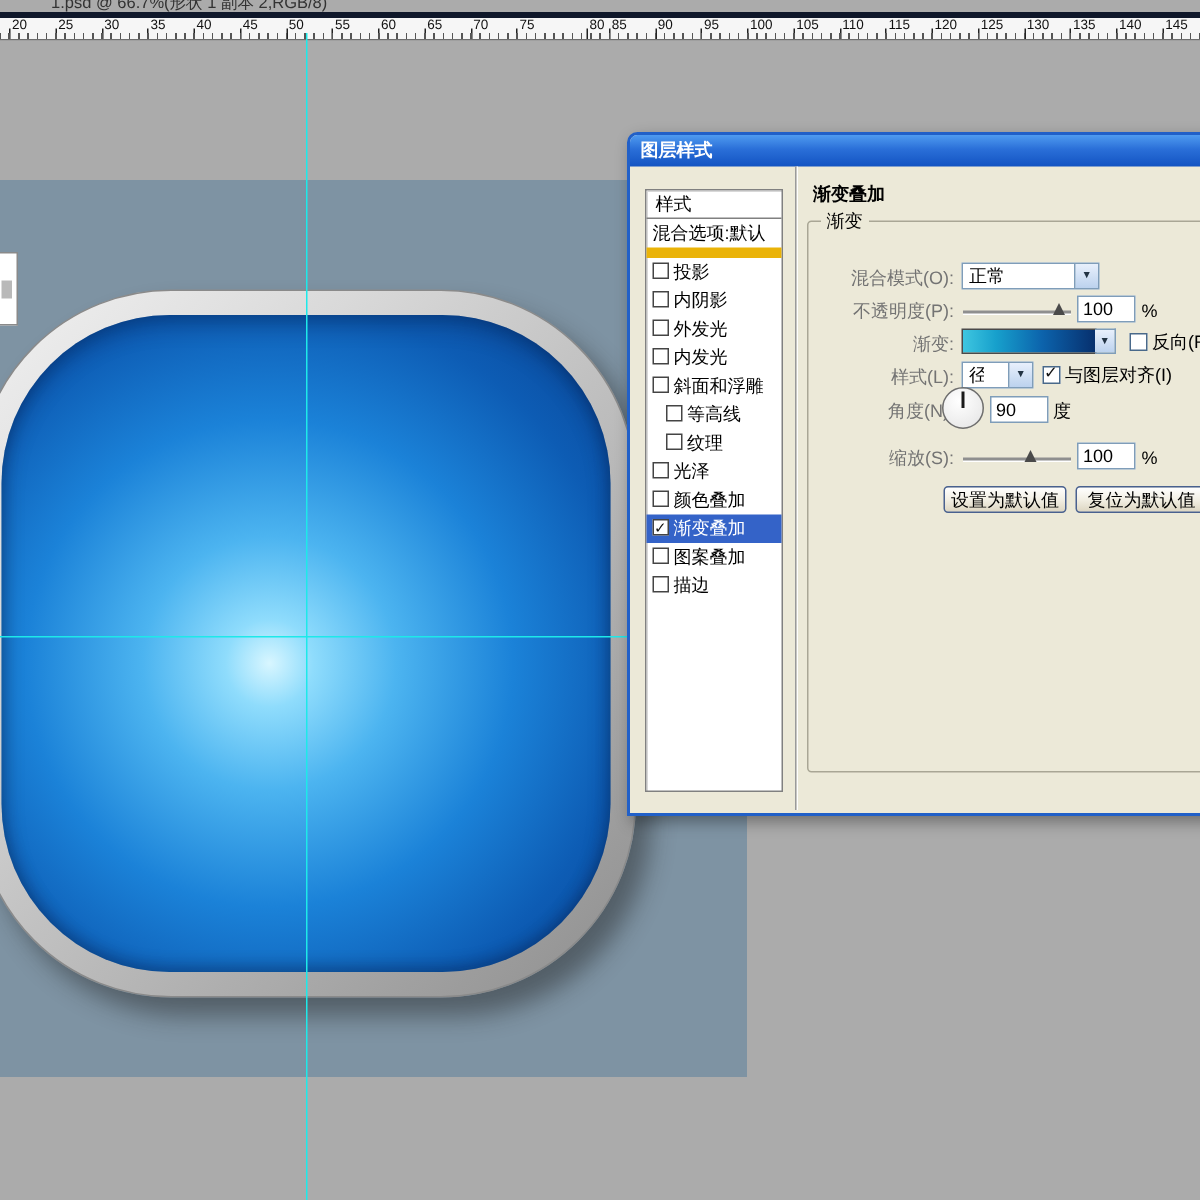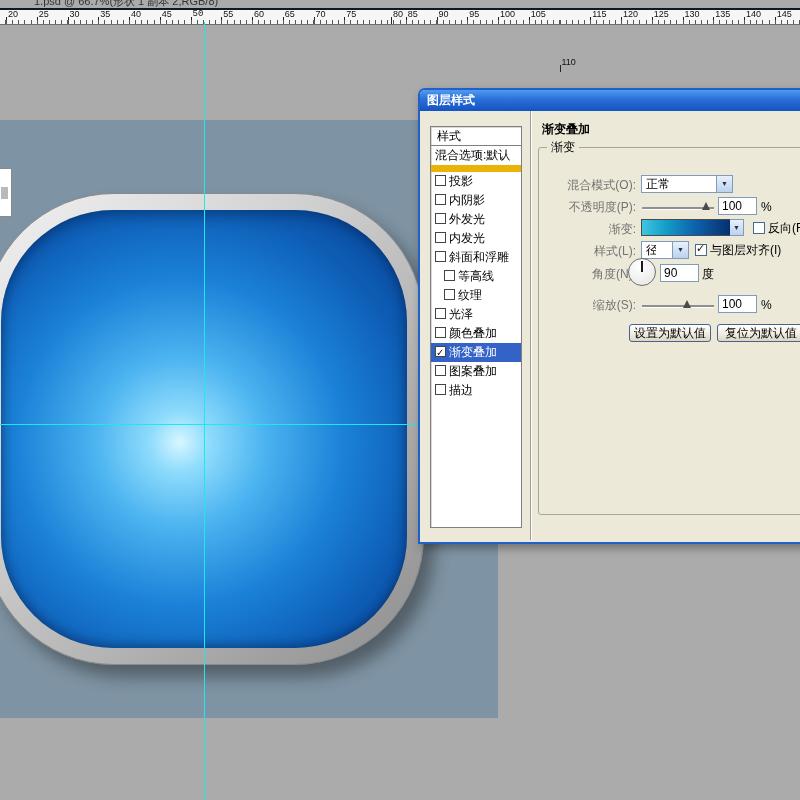--- a/index.html
+++ b/index.html
@@ -6,21 +6,21 @@
     font-family:"Liberation Sans","DejaVu Sans",sans-serif;}
   .page{position:relative;width:800px;height:800px;overflow:hidden;
     background:var(--workspace,#ababab);}
 
   
   .title-fragment{position:absolute;top:-6px;left:34px;font-size:11px;color:#333;
     white-space:nowrap;}
 
   
   .ruler{position:absolute;left:0;top:8px;width:800px;height:14px;background:#f6f6f6;
-    border-top:2px solid #0f172a;border-bottom:1px solid #6e6e6e;z-index:2;}
+    border-top:4px solid #0f172a;border-bottom:1px solid #6e6e6e;z-index:2;}
   .ruler::after{content:"";position:absolute;left:0;bottom:0;width:100%;height:4px;
     background:repeating-linear-gradient(to right,#555 0px,#555 1px,transparent 1px,transparent 6.15px);
     background-position:6px 0;}
   .ruler-major{position:absolute;top:0;height:14px;width:34px;}
   .ruler-major::before{content:"";position:absolute;left:0;bottom:0;width:1px;height:7px;background:#222;}
   .ruler-major span{position:absolute;left:2px;top:0;font-size:9px;color:#111;line-height:9px;}
 
   
   .canvas{position:absolute;left:0;top:120px;width:498px;height:598px;
     background:var(--canvasbg,#7e93a3);z-index:1;}
@@ -132,21 +132,21 @@
         </div>
         <div class="ruler-major" style="left: 98.25px;">
           <span>35</span>
         </div>
         <div class="ruler-major" style="left: 129px;">
           <span>40</span>
         </div>
         <div class="ruler-major" style="left: 159.75px;">
           <span>45</span>
         </div>
-        <div class="ruler-major" style="left: 190.5px; font-family: Liberation Mono, monospace;">
+        <div class="ruler-major" style="left: 190.5px;">
           <span>50</span>
         </div>
         <div class="ruler-major" style="left: 221.25px;">
           <span>55</span>
         </div>
         <div class="ruler-major" style="left: 252px;">
           <span>60</span>
         </div>
         <div class="ruler-major" style="left: 282.75px;">
           <span>65</span>
@@ -168,21 +168,21 @@
         </div>
         <div class="ruler-major" style="left: 467.25px;">
           <span>95</span>
         </div>
         <div class="ruler-major" style="left: 498px;">
           <span>100</span>
         </div>
         <div class="ruler-major" style="left: 528.75px;">
           <span>105</span>
         </div>
-        <div class="ruler-major" style="left: 559.5px; margin-top: 48px;">
+        <div class="ruler-major" style="left: 559.5px;">
           <span>110</span>
         </div>
         <div class="ruler-major" style="left: 590.25px;">
           <span>115</span>
         </div>
         <div class="ruler-major" style="left: 621px;">
           <span>120</span>
         </div>
         <div class="ruler-major" style="left: 651.75px;">
           <span>125</span>

